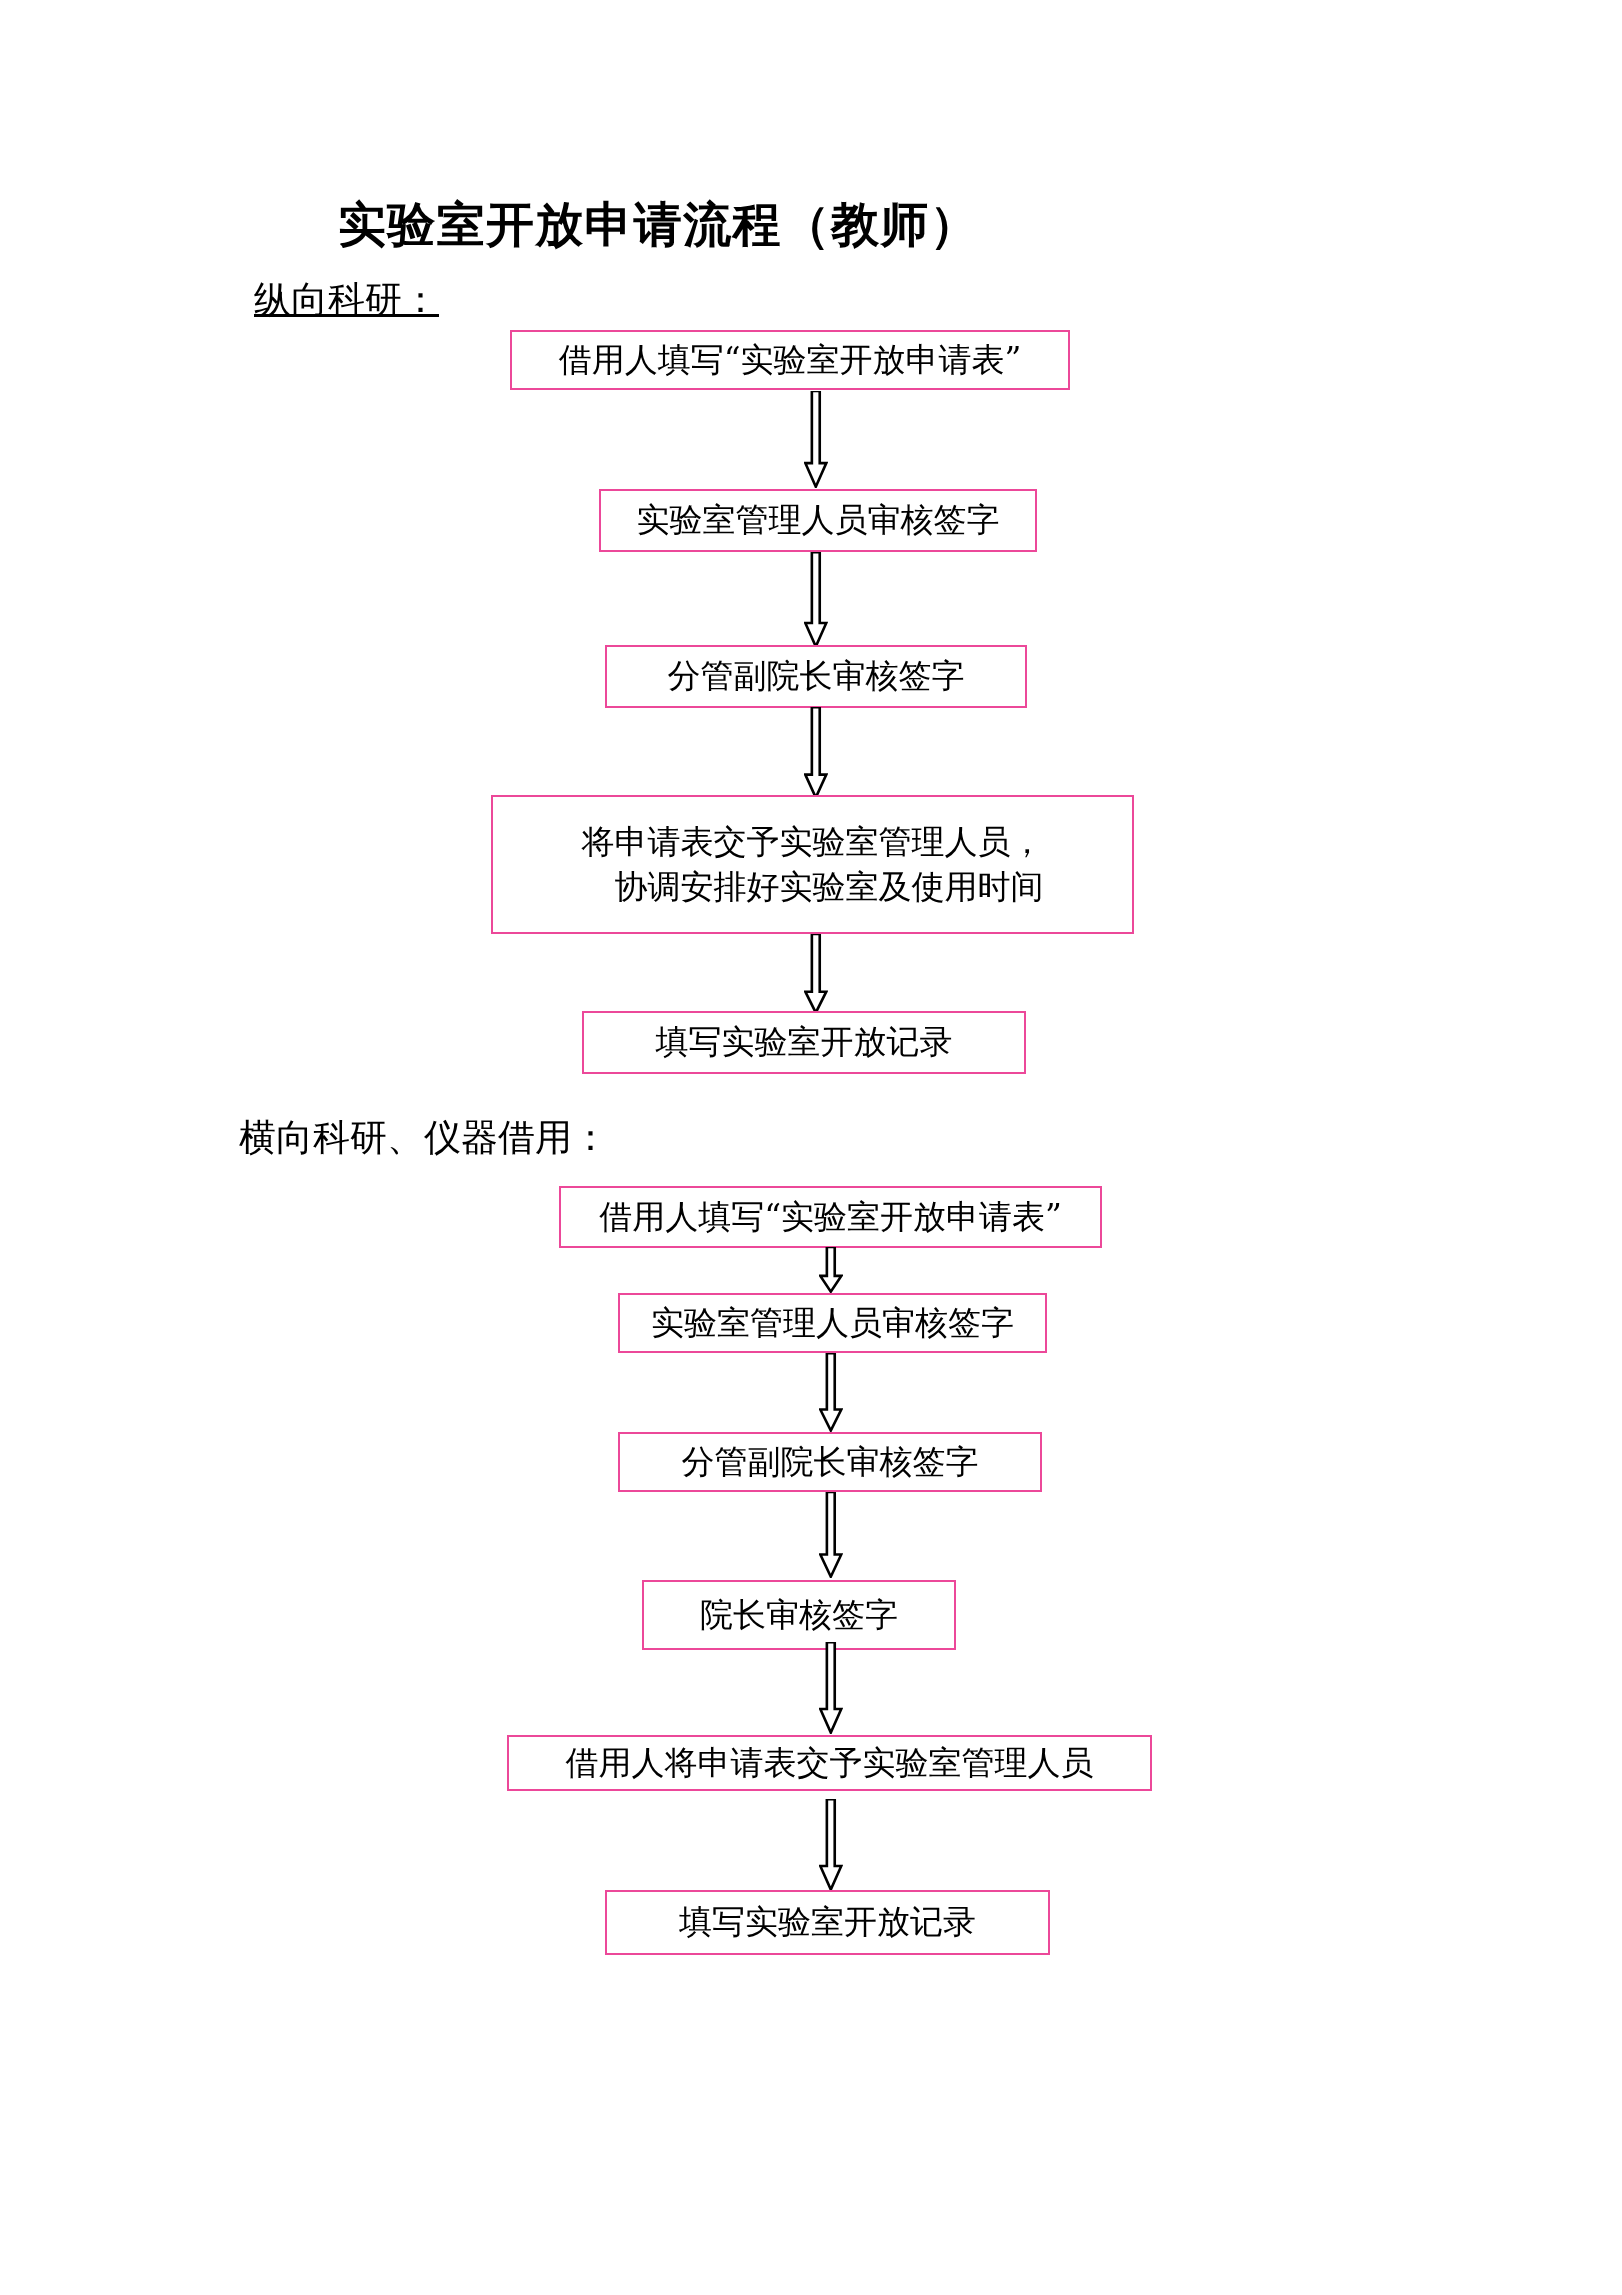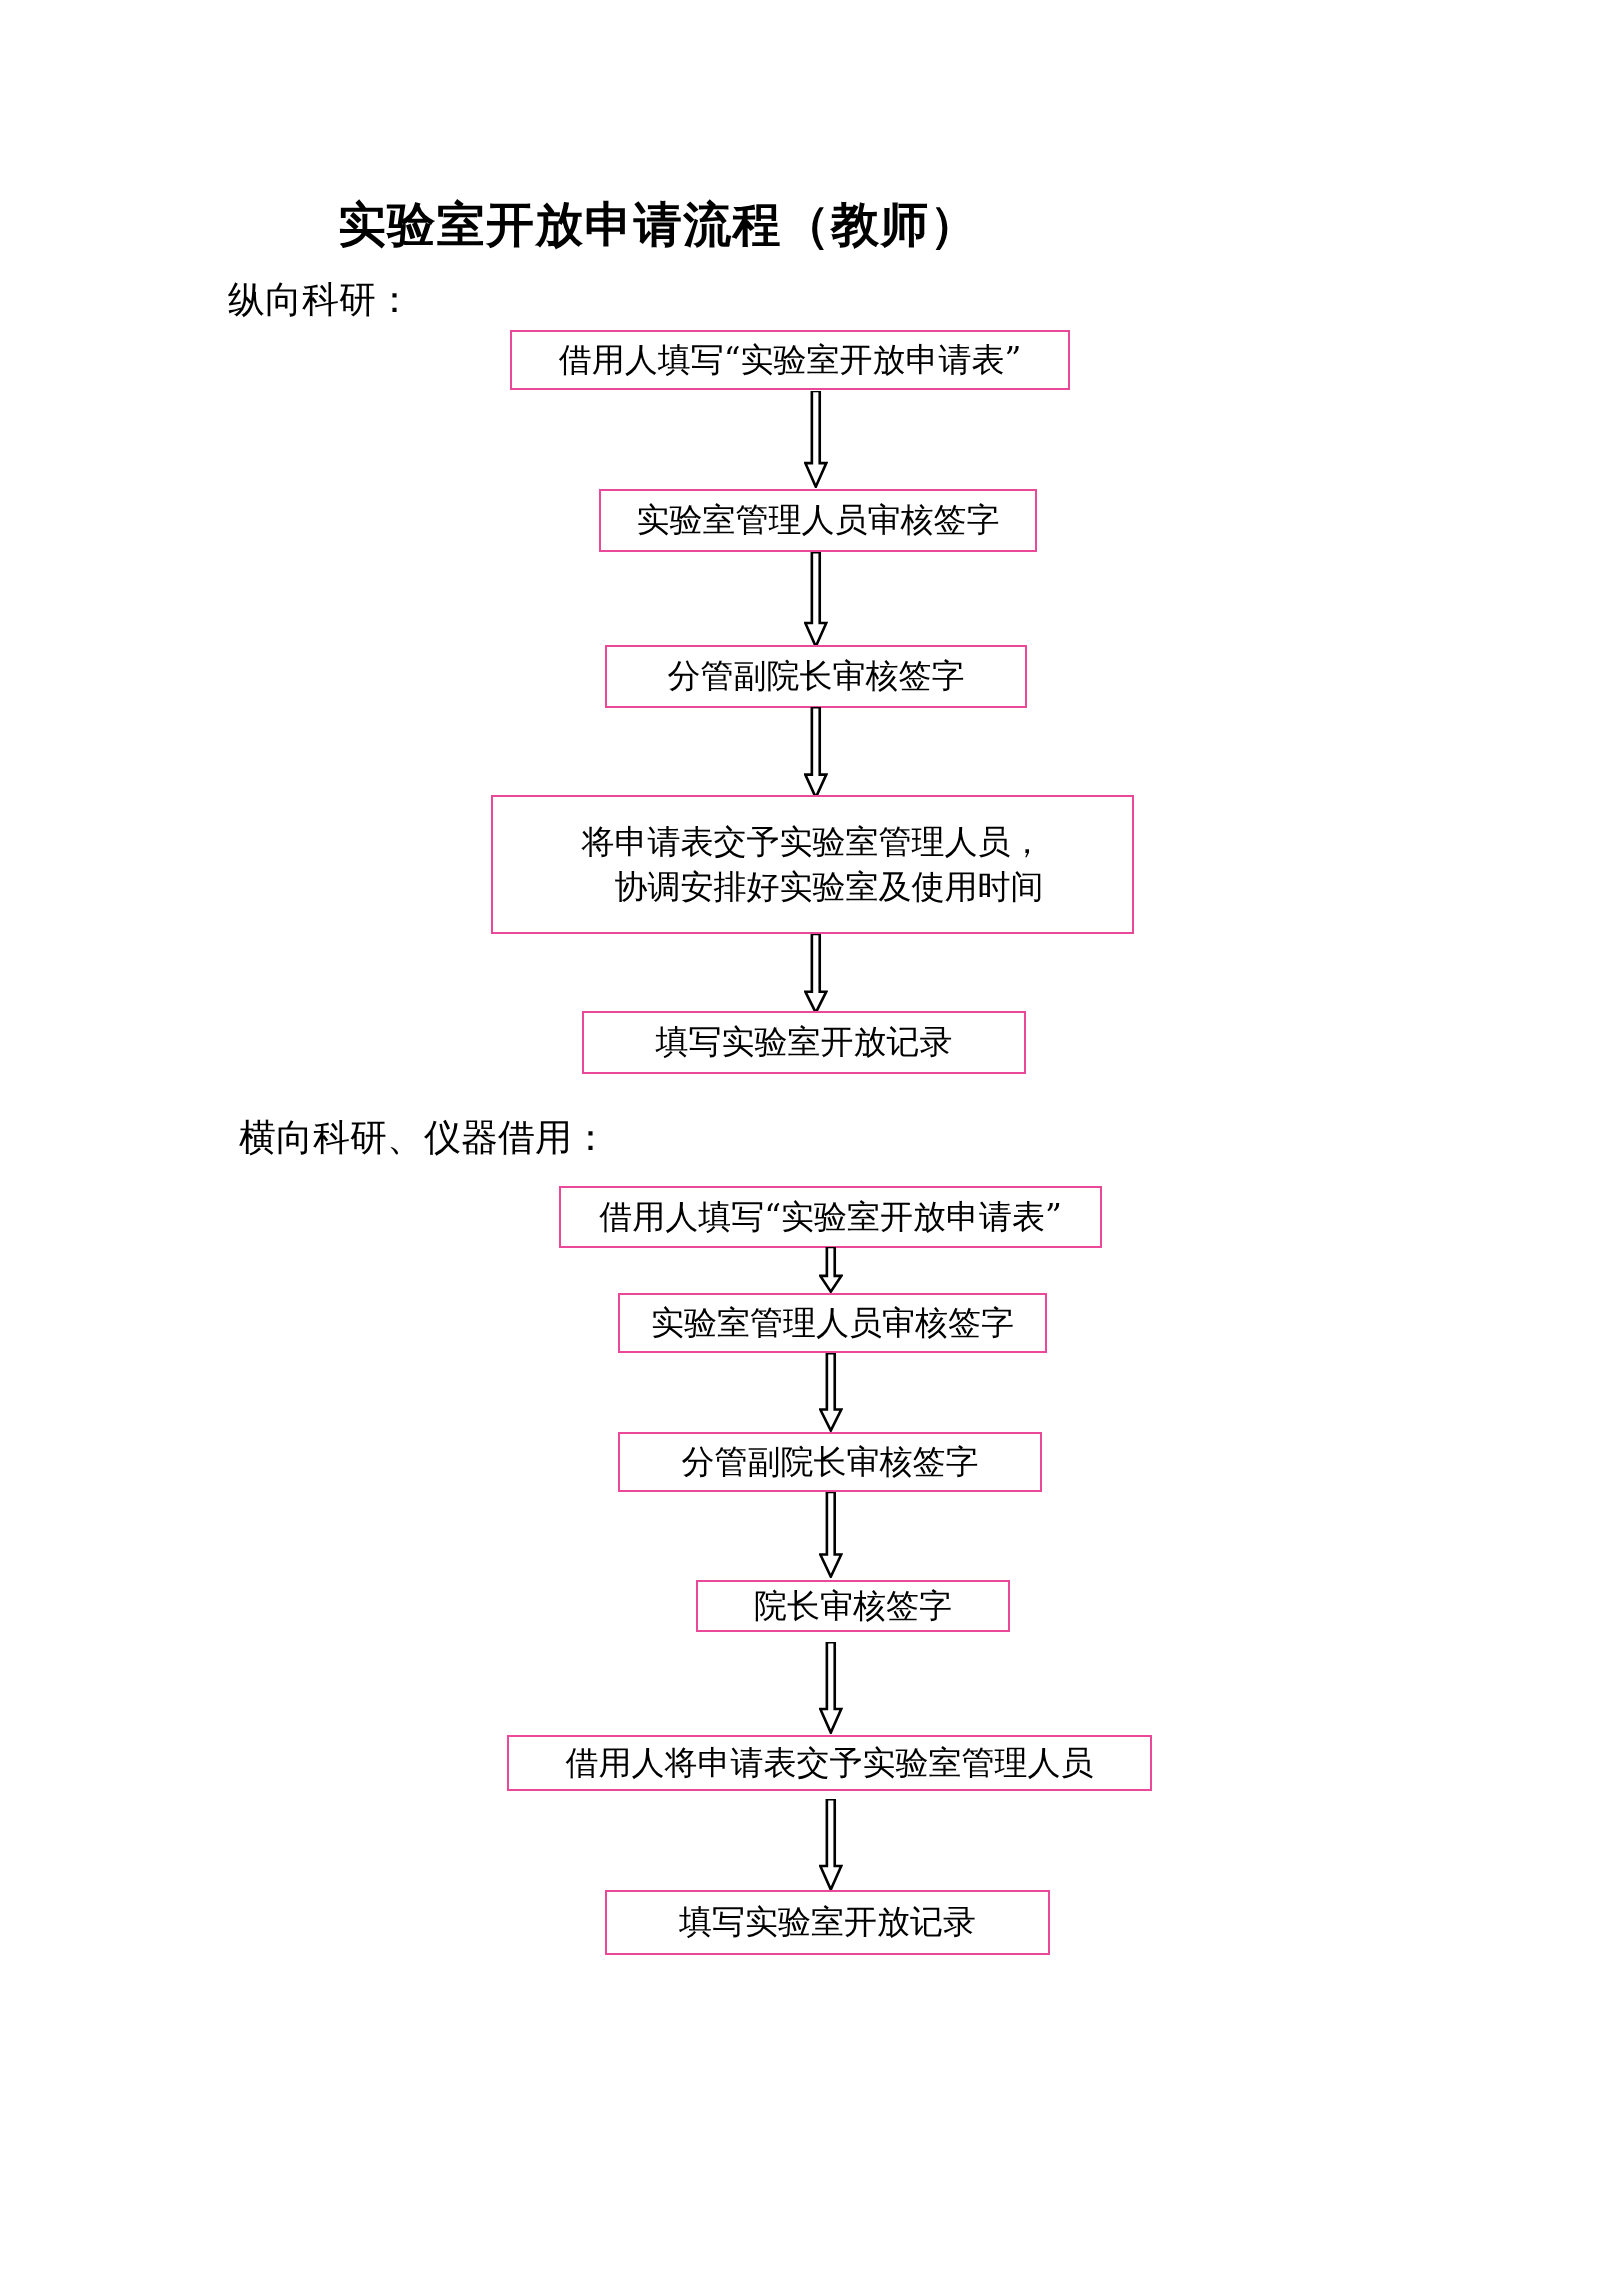--- a/index.html
+++ b/index.html
@@ -34,21 +34,21 @@
   }
 
   
   .section-label {
     position: absolute;
     font-size: 37px;
     line-height: 1.1;
     white-space: nowrap;
     font-family: "DejaVu Serif", "Liberation Serif", serif;
   }
-  #label-vertical  { left: 228px; top: 280px; }
+  #label-vertical  { left: 254px; top: 280px; text-decoration: underline; }
   #label-horizontal{ left: 239px; top: 1118px; }
 
   
   .flow-box {
     position: absolute;
     box-sizing: border-box;
     border: 2px solid #ec4899;
     background: #ffffff;
     display: flex;
     align-items: center;
@@ -147,21 +147,21 @@
   <div class="flow-box" style="left:618px; top:1432px; width:424px; height:60px;">
     <span class="box-text">分管副院长审核签字</span>
   </div>
 
   <div class="block-arrow" style="left:819px; top:1492px;">
     <svg width="23.6" height="86" viewBox="0 0 36 132">
       <path d="M 12 0 L 12 96 L 2 96 L 18 130 L 34 96 L 24 96 L 24 0 Z" fill="#ffffff" stroke="#000000" stroke-width="4"></path>
     </svg>
   </div>
 
-  <div class="flow-box" style="left:696px; top:1580px; width:314px; height:52px;">
+  <div class="flow-box" style="left:642px; top:1580px; width:314px; height:70px;">
     <span class="box-text">院长审核签字</span>
   </div>
 
   <div class="block-arrow" style="left:819px; top:1642px;">
     <svg width="23.6" height="92" viewBox="0 0 36 140">
       <path d="M 12 0 L 12 102 L 2 102 L 18 138 L 34 102 L 24 102 L 24 0 Z" fill="#ffffff" stroke="#000000" stroke-width="4"></path>
     </svg>
   </div>
 
   <div class="flow-box" style="left:507px; top:1735px; width:645px; height:56px;">

